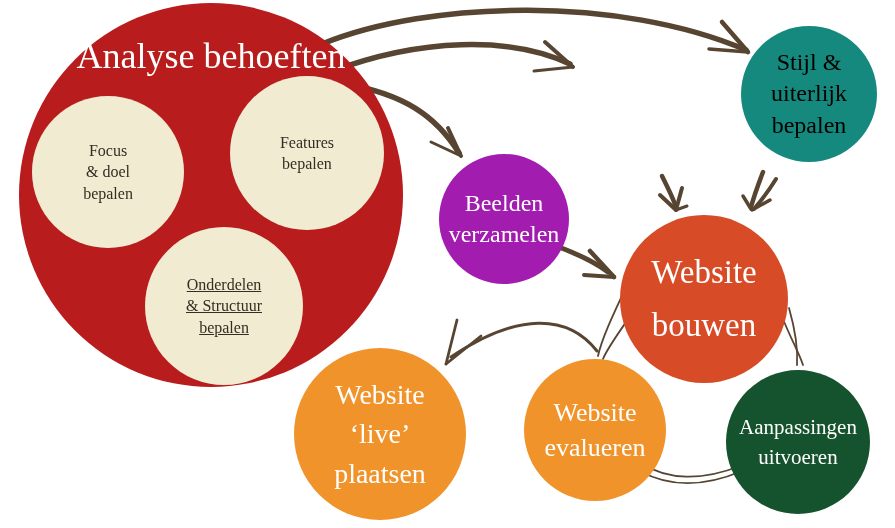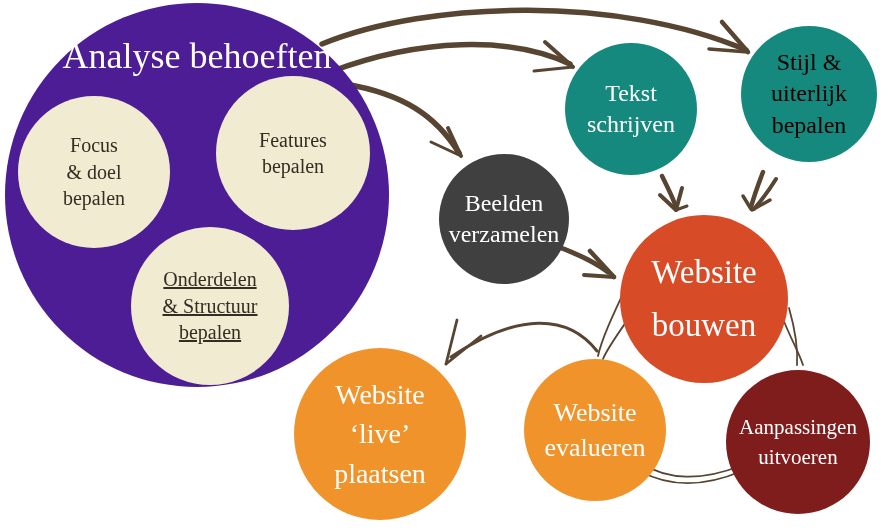--- a/index.html
+++ b/index.html
@@ -19,21 +19,21 @@
     z-index:1;
   }
   .circle .label{white-space:pre-line;}
   .node-analyse{display:block;}
   .analyse-title{
     position:absolute;top:34px;left:0;width:100%;
     text-align:center;
     font-size:36px;line-height:1.1;
     color:#ffffff;
   }
-  .label-dark{font-size:20px;line-height:1.32;}
+  .label-dark{font-size:16px;line-height:1.32;}
   .label-teal{font-size:24px;line-height:1.3;}
   .label-bouwen{font-size:33px;line-height:1.6;}
   .label-live{font-size:28px;line-height:1.4;}
   .label-evalueren{font-size:26px;line-height:1.35;}
   .label-aanpassingen{font-size:21px;line-height:1.45;}
 </style>
 </head>
 <body>
 
 <div class="stage">
@@ -95,71 +95,67 @@
         <path d="M 783 319 C 791 339, 799 353, 803 365" stroke-width="1.8"></path>
       </g>
 
       <g>
         <path d="M 643 464 C 667 480, 702 481, 740 466" stroke-width="1.8"></path>
         <path d="M 640 471 C 669 487, 704 487, 742 471" stroke-width="1.8"></path>
       </g>
     </g>
   </svg>
 
-  <div class="circle node-analyse" style="left: 5px; top: 3px; width: 384px; height: 384px; background-color: #4c1d95;">
+  <div class="circle node-analyse" style="left: 19px; top: 3px; width: 384px; height: 384px; background-color: #b91c1c;">
     <div class="analyse-title" style="color: rgb(255, 255, 255);">Analyse behoeften</div>
 
     <div class="circle" style="left: 13px; top: 93px; width: 152px; height: 152px; background-color: rgb(241, 236, 209);">
       <div class="label label-dark" style="color: rgb(51, 45, 35);">Focus
 &amp; doel
 bepalen</div>
     </div>
 
     <div class="circle" style="left: 211px; top: 73px; width: 154px; height: 154px; background-color: rgb(241, 236, 209);">
       <div class="label label-dark" style="color: rgb(51, 45, 35);">Features
 bepalen</div>
     </div>
 
     <div class="circle" style="left: 126px; top: 224px; width: 158px; height: 158px; background-color: rgb(241, 236, 209);">
       <div class="label label-dark" style="color: rgb(51, 45, 35); text-decoration: underline;">Onderdelen
 &amp; Structuur
 bepalen</div>
     </div>
   </div>
 
-  <div class="circle" style="left: 565px; top: 43px; width: 132px; height: 132px; background-color: rgb(22, 137, 126);">
-    <div class="label label-teal" style="color: rgb(255, 255, 255);">Tekst
-schrijven</div>
-  </div>
 
   <div class="circle" style="left: 741px; top: 26px; width: 136px; height: 136px; background-color: rgb(22, 137, 126);">
     <div class="label label-teal" style="color: #000000;">Stijl &amp;
 uiterlijk
 bepalen</div>
   </div>
 
-  <div class="circle" style="left: 439px; top: 154px; width: 130px; height: 130px; background-color: #404040;">
+  <div class="circle" style="left: 439px; top: 154px; width: 130px; height: 130px; background-color: #a21caf;">
     <div class="label label-teal" style="color: rgb(255, 255, 255);">Beelden
 verzamelen</div>
   </div>
 
   <div class="circle" style="left: 620px; top: 215px; width: 168px; height: 168px; background-color: rgb(215, 75, 39);">
     <div class="label label-bouwen" style="color: rgb(255, 255, 255);">Website
 bouwen</div>
   </div>
 
   <div class="circle" style="left: 294px; top: 348px; width: 172px; height: 172px; background-color: rgb(240, 147, 42);">
     <div class="label label-live" style="color: rgb(255, 255, 255);">Website
 ‘live’
 plaatsen</div>
   </div>
 
   <div class="circle" style="left: 524px; top: 359px; width: 142px; height: 142px; background-color: rgb(240, 147, 42);">
     <div class="label label-evalueren" style="color: rgb(255, 255, 255);">Website
 evalueren</div>
   </div>
 
-  <div class="circle" style="left: 726px; top: 370px; width: 144px; height: 144px; background-color: #7f1d1d;">
+  <div class="circle" style="left: 726px; top: 370px; width: 144px; height: 144px; background-color: #14532d;">
     <div class="label label-aanpassingen" style="color: rgb(255, 255, 255);">Aanpassingen
 uitvoeren</div>
   </div>
 
 </div>
 
 </body></html>

